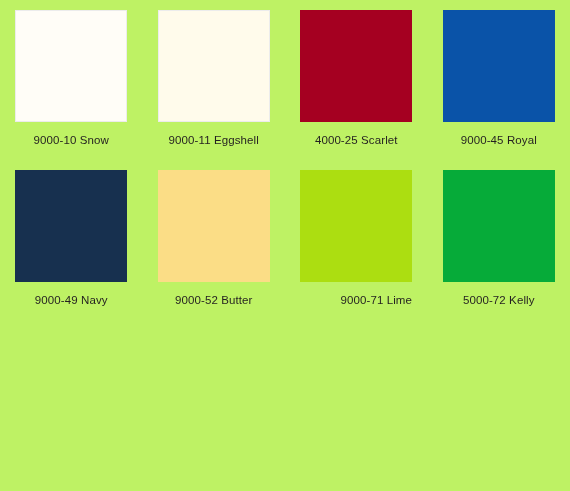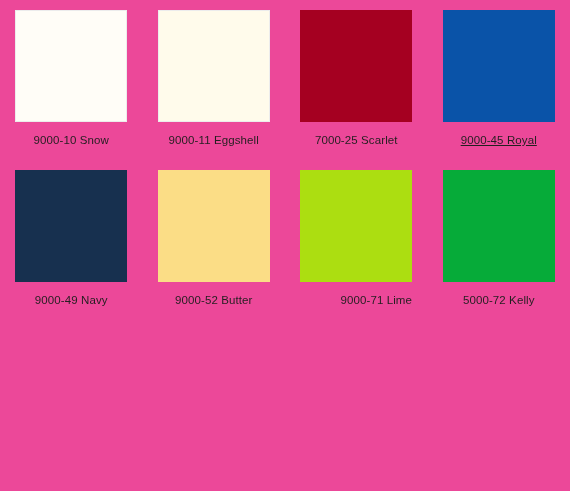--- a/index.html
+++ b/index.html
@@ -52,36 +52,36 @@
     line-height: 13px;
     color: #231f20;
     text-align: center;
     white-space: nowrap;
     letter-spacing: 0.1px;
   }
 </style>
 </head>
 <body>
 
-<div id="swatch-grid" style="background: #ec4899;">
+<div id="swatch-grid" style="background: #bef264;">
     <div class="swatch-cell">
       <div class="swatch-chip has-outline" style="background: rgb(255, 253, 247);"></div>
       <div class="swatch-label" style="color: rgb(35, 31, 32);">9000-10 Snow</div>
     </div>
     <div class="swatch-cell">
       <div class="swatch-chip has-outline" style="background: rgb(255, 251, 235);"></div>
       <div class="swatch-label" style="color: rgb(35, 31, 32);">9000-11 Eggshell</div>
     </div>
     <div class="swatch-cell">
       <div class="swatch-chip" style="background: rgb(165, 0, 33);"></div>
-      <div class="swatch-label" style="color: rgb(35, 31, 32);">7000-25 Scarlet</div>
+      <div class="swatch-label" style="color: rgb(35, 31, 32);">4000-25 Scarlet</div>
     </div>
     <div class="swatch-cell">
       <div class="swatch-chip" style="background: rgb(10, 83, 168);"></div>
-      <div class="swatch-label" style="color: rgb(35, 31, 32); text-decoration: underline;">9000-45 Royal</div>
+      <div class="swatch-label" style="color: rgb(35, 31, 32);">9000-45 Royal</div>
     </div>
     <div class="swatch-cell">
       <div class="swatch-chip" style="background: rgb(23, 48, 79);"></div>
       <div class="swatch-label" style="color: rgb(35, 31, 32);">9000-49 Navy</div>
     </div>
     <div class="swatch-cell">
       <div class="swatch-chip" style="background: rgb(251, 221, 134);"></div>
       <div class="swatch-label" style="color: rgb(35, 31, 32);">9000-52 Butter</div>
     </div>
     <div class="swatch-cell">

